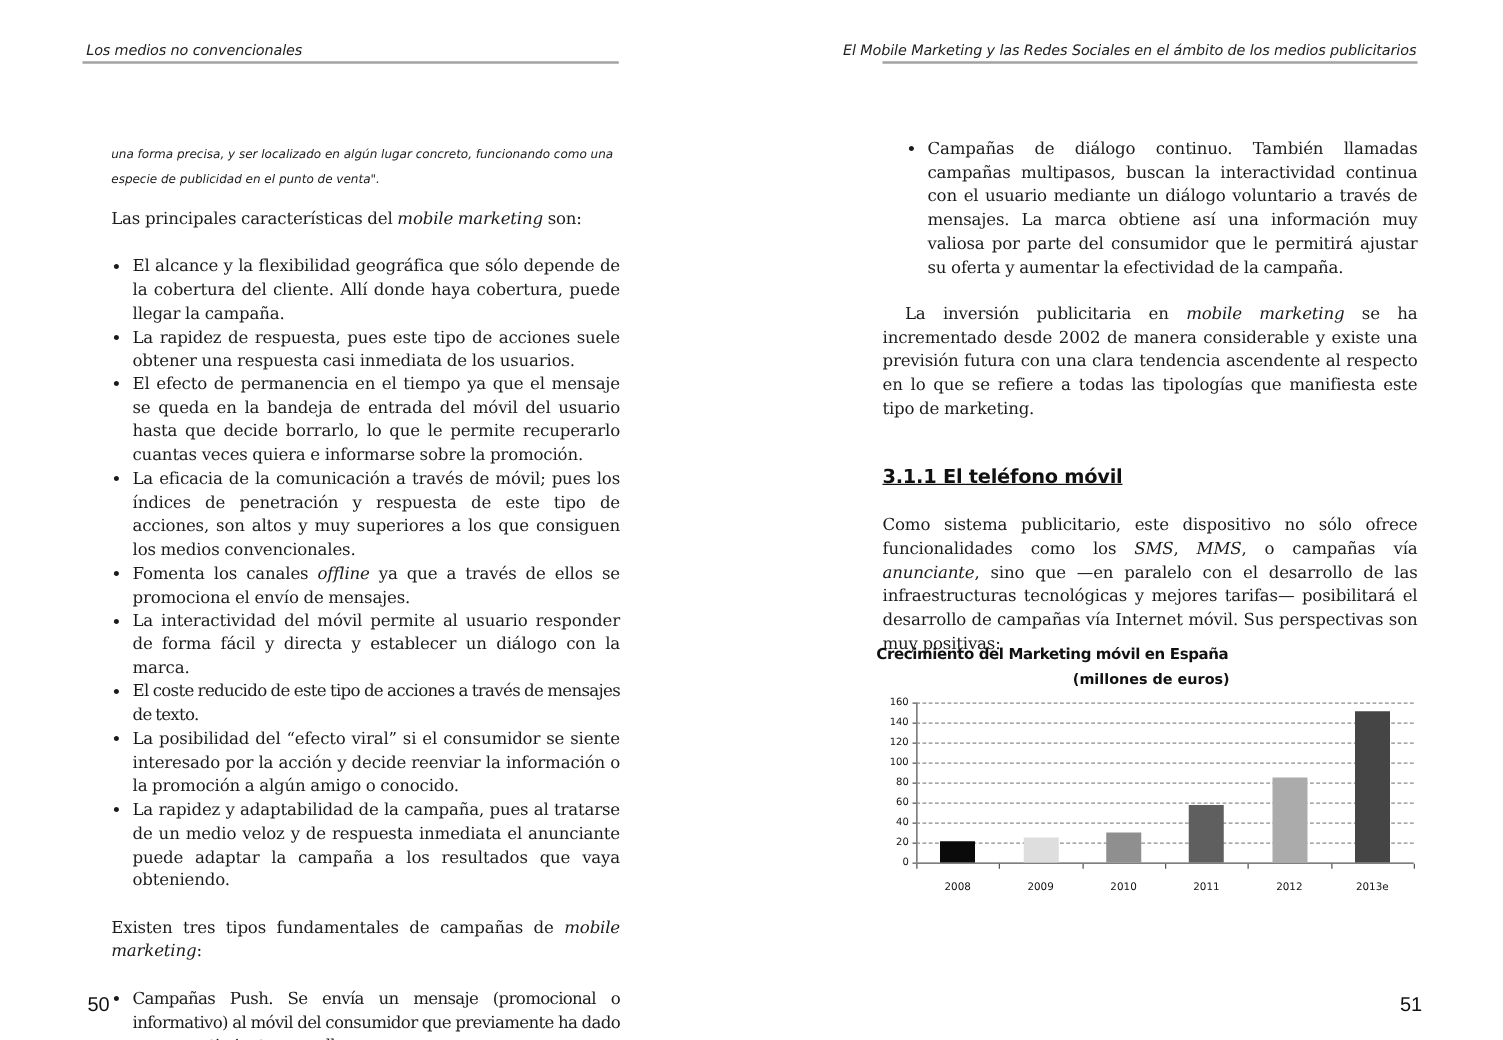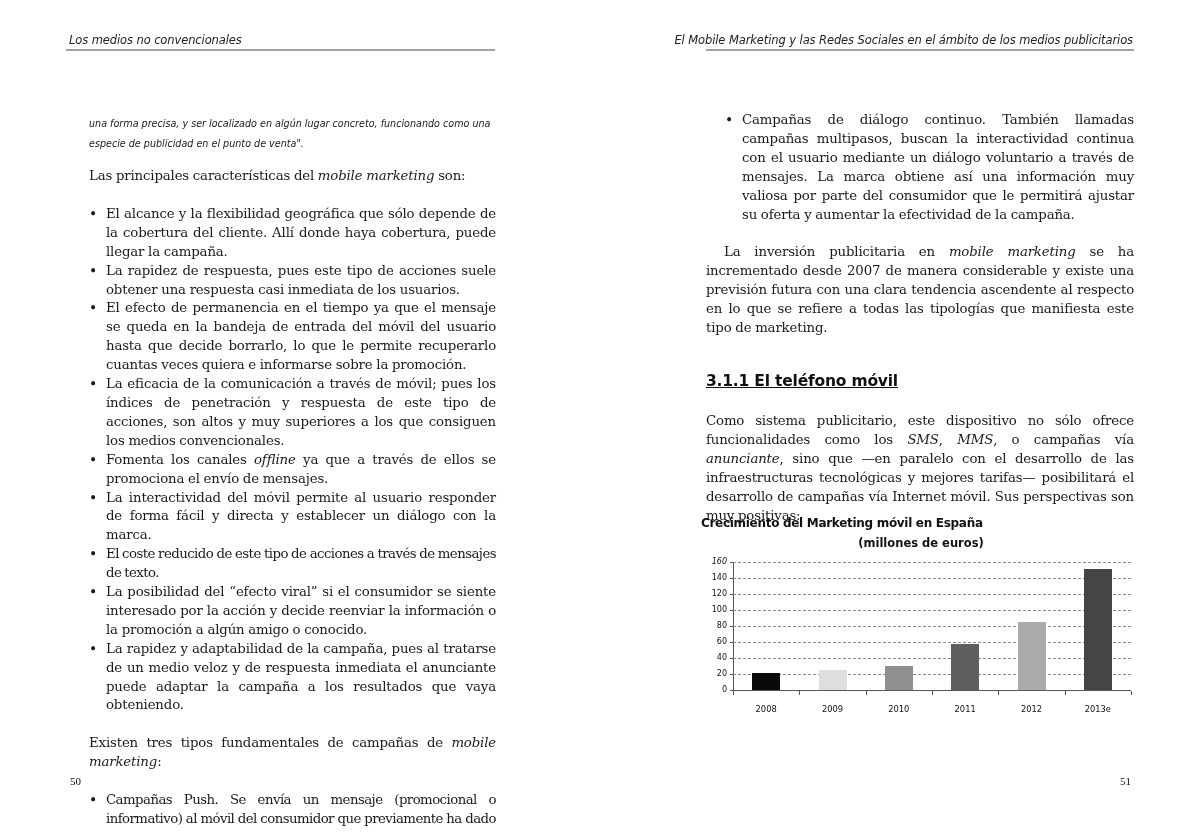--- a/index.html
+++ b/index.html
@@ -14,21 +14,21 @@
   .running-head {
     position: absolute; top: 33px; font-family: "DejaVu Sans", sans-serif; font-style: italic;
     font-size: 11.5px; color: #222; white-space: nowrap; letter-spacing: -0.1px;
   }
   .left .running-head { left: 69px; }
   .right .running-head { right: 69px; }
   .rule { position: absolute; top: 49px; height: 2px; background: #a3a3a3; }
   .left .rule { left: 66px; width: 429px; }
   .right .rule { left: 105px; width: 428px; }
 
-  .folio { position: absolute; top: 775px; font-family: Liberation Serif, serif; font-size: 11px; color: #111; }
+  .folio { position: absolute; top: 796px; font-family: Liberation Sans, sans-serif; font-size: 16px; color: #111; }
   .left .folio { left: 70px; }
   .right .folio { left: 519px; }
 
   .body-text {
     position: absolute; font-size: 13.3px; line-height: 18.9px; text-align: justify;
     letter-spacing: -0.15px; word-spacing: -0.3px;
   }
   .left .body-text { left: 89px; width: 407px; }
   .right .body-text { left: 105px; width: 428px; }
   .quote {
@@ -121,21 +121,21 @@
 
 <div class="page right">
   <div class="running-head">El Mobile Marketing y las Redes Sociales en el ámbito de los medios publicitarios</div>
   <div class="rule"></div>
 
   <div class="body-text" style="top:111px;">
     <ul class="bullets" style="padding-left:19px;">
       <li>Campañas de diálogo continuo. También llamadas campañas multipasos, buscan la interactividad continua con el usuario mediante un diálogo voluntario a través de mensajes. La marca obtiene así una información muy valiosa por parte del consumidor que le permitirá ajustar su oferta y aumentar la efectividad de la campaña.</li>
     </ul>
     <div class="gap"></div>
-    <p class="indent"><span>La inversión publicitaria en </span><em>mobile marketing</em><span> se ha incrementado desde 2007 de manera considerable y existe una previsión futura con una clara tendencia ascendente al respecto en lo que se refiere a todas las tipologías que manifiesta este tipo de marketing.</span></p>
+    <p class="indent"><span>La inversión publicitaria en </span><em>mobile marketing</em><span> se ha incrementado desde 2002 de manera considerable y existe una previsión futura con una clara tendencia ascendente al respecto en lo que se refiere a todas las tipologías que manifiesta este tipo de marketing.</span></p>
   </div>
 
   <div class="section-heading">3.1.1 El teléfono móvil</div>
 
   <div class="body-text" style="top:412px;">
     <p><span>Como sistema publicitario, este dispositivo no sólo ofrece funcionalidades como los </span><em>SMS</em><span>, </span><em>MMS</em><span>, o campañas vía </span><em>anunciante</em><span>, sino que —en paralelo con el desarrollo de las infraestructuras tecnológicas y mejores tarifas— posibilitará el desarrollo de campañas vía Internet móvil. Sus perspectivas son muy positivas:</span></p>
   </div>
 
   <div class="chart">
     <div class="chart-title">Crecimiento del Marketing móvil en España</div>
@@ -161,21 +161,21 @@
         <div class="ytick" style="top: 48px;"></div>
         <div class="ylabel" style="top: 48px;">100</div>
         <div class="gridline" style="top: 32px;"></div>
         <div class="ytick" style="top: 32px;"></div>
         <div class="ylabel" style="top: 32px;">120</div>
         <div class="gridline" style="top: 16px;"></div>
         <div class="ytick" style="top: 16px;"></div>
         <div class="ylabel" style="top: 16px;">140</div>
         <div class="gridline" style="top: 0px;"></div>
         <div class="ytick" style="top: 0px;"></div>
-        <div class="ylabel" style="top: 0px; font-style: italic;">160</div>
+        <div class="ylabel" style="top: 0px;">160</div>
         <div class="xtick" style="left: 0px;"></div>
         <div class="xtick" style="left: 66.3333px;"></div>
         <div class="xtick" style="left: 132.667px;"></div>
         <div class="xtick" style="left: 199px;"></div>
         <div class="xtick" style="left: 265.333px;"></div>
         <div class="xtick" style="left: 331.667px;"></div>
         <div class="xtick" style="left: 398px;"></div>
         <div class="bar" title="2008: 21" style="left: 19.1667px; height: 16.8px; background: rgb(10, 10, 10);"></div>
         <div class="xlabel" style="left: 8.16667px;">2008</div>
         <div class="bar" title="2009: 25" style="left: 85.5px; height: 20px; background: rgb(222, 222, 222);"></div>

